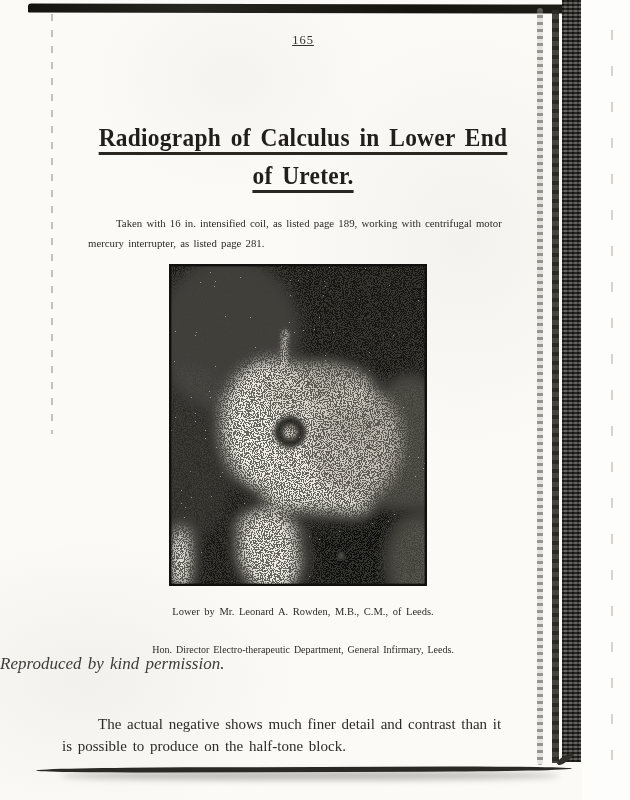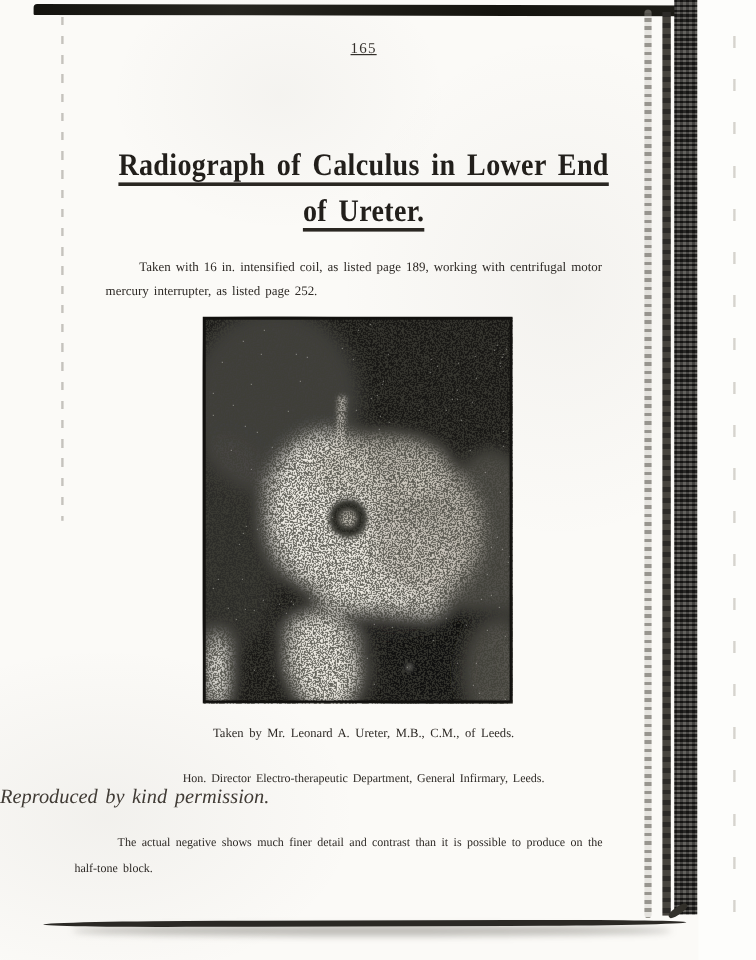--- a/index.html
+++ b/index.html
@@ -84,43 +84,43 @@
   }
   .caption-2{
     position:absolute;left:0;top:644px;width:606px;text-align:center;
     font-size:10px;color:#2e2a26;word-spacing:1.5px;
   }
   .caption-permission{
     position:absolute;left:0;top:654px;width:610px;text-align:left;
     font-style:italic;font-size:17px;color:#403b35;word-spacing:2px;
   }
   .closing-para{
-    position:absolute;left:62px;top:682px;width:452px;
-    font-size:10px;line-height:21.5px;color:#2e2a26;text-indent:36px;
+    position:absolute;left:62px;top:699px;width:452px;
+    font-size:15px;line-height:21.5px;color:#2e2a26;text-indent:36px;
     word-spacing:2px;
   }
   
   .plate{
     position:absolute;left:169px;top:264px;width:258px;height:322px;
   }
   .plate svg{display:block;width:258px;height:322px;}
 </style>
 </head>
 <body>
 
 <div class="paper">
 
   <div class="page-number">165</div>
 
   <div class="title-block">
     <div><span class="tline">Radiograph of Calculus in Lower End</span></div>
     <div><span class="tline">of Ureter.</span></div>
   </div>
 
-  <p class="intro-para">Taken with 16 in. intensified coil, as listed page 189, working with centrifugal motor mercury interrupter, as listed page 252.</p>
+  <p class="intro-para">Taken with 16 in. intensified coil, as listed page 189, working with centrifugal motor mercury interrupter, as listed page 281.</p>
 
   <div class="plate">
     <svg viewBox="0 0 258 322" aria-hidden="true">
       <defs>
         <filter id="blurA" x="-30%" y="-30%" width="160%" height="160%">
             <feGaussianBlur stdDeviation="7"></feGaussianBlur>
           </filter>
         <filter id="blurB" x="-50%" y="-50%" width="200%" height="200%">
             <feGaussianBlur stdDeviation="2.2"></feGaussianBlur>
           </filter>
@@ -166,21 +166,21 @@
         <circle cx="172" cy="292" r="2" fill="#f5f3ec"></circle>
       </g>
 
       <rect x="0" y="0" width="258" height="322" filter="url(#gDark)" opacity="0.78"></rect>
       <rect x="0" y="0" width="258" height="322" filter="url(#gLight)" opacity="0.5"></rect>
 
       <rect x="1.2" y="1.2" width="255.6" height="319.6" fill="none" stroke="#11100e" stroke-width="2.4"></rect>
     </svg>
   </div>
 
-  <div class="caption-1">Taken by Mr. Leonard A. Ureter, M.B., C.M., of Leeds.</div>
+  <div class="caption-1">Lower by Mr. Leonard A. Rowden, M.B., C.M., of Leeds.</div>
   <div class="caption-2">Hon. Director Electro-therapeutic Department, General Infirmary, Leeds.</div>
   <div class="caption-permission">Reproduced by kind permission.</div>
 
   <p class="closing-para">The actual negative shows much finer detail and contrast than it is possible to produce on the half-tone block.</p>
 
   <div class="left-fold-line"></div>
 </div>
 
 <div class="scan-top-edge"></div>
 <div class="gutter-light-strip"></div>

